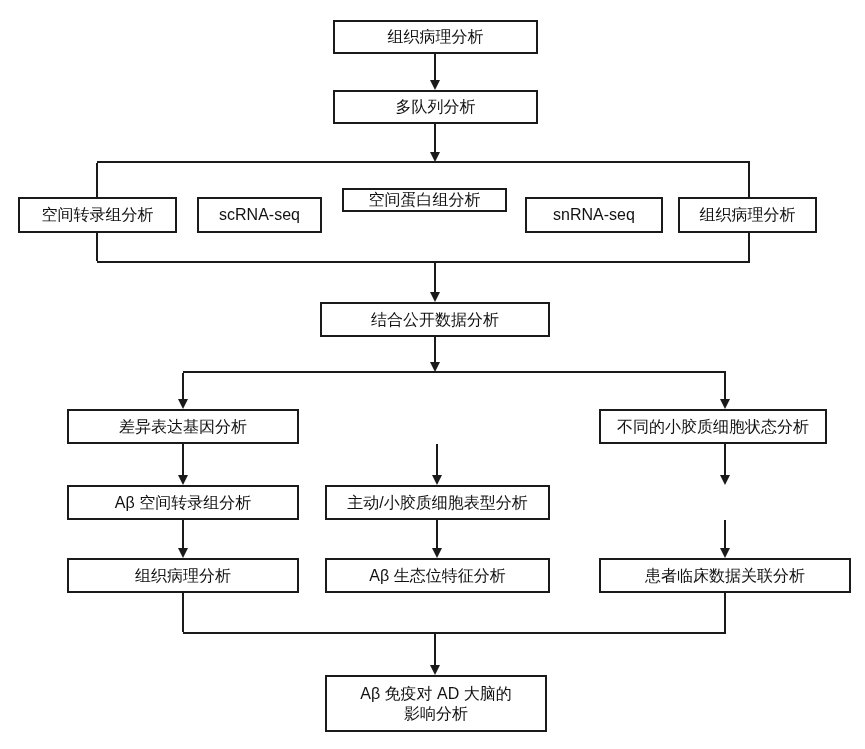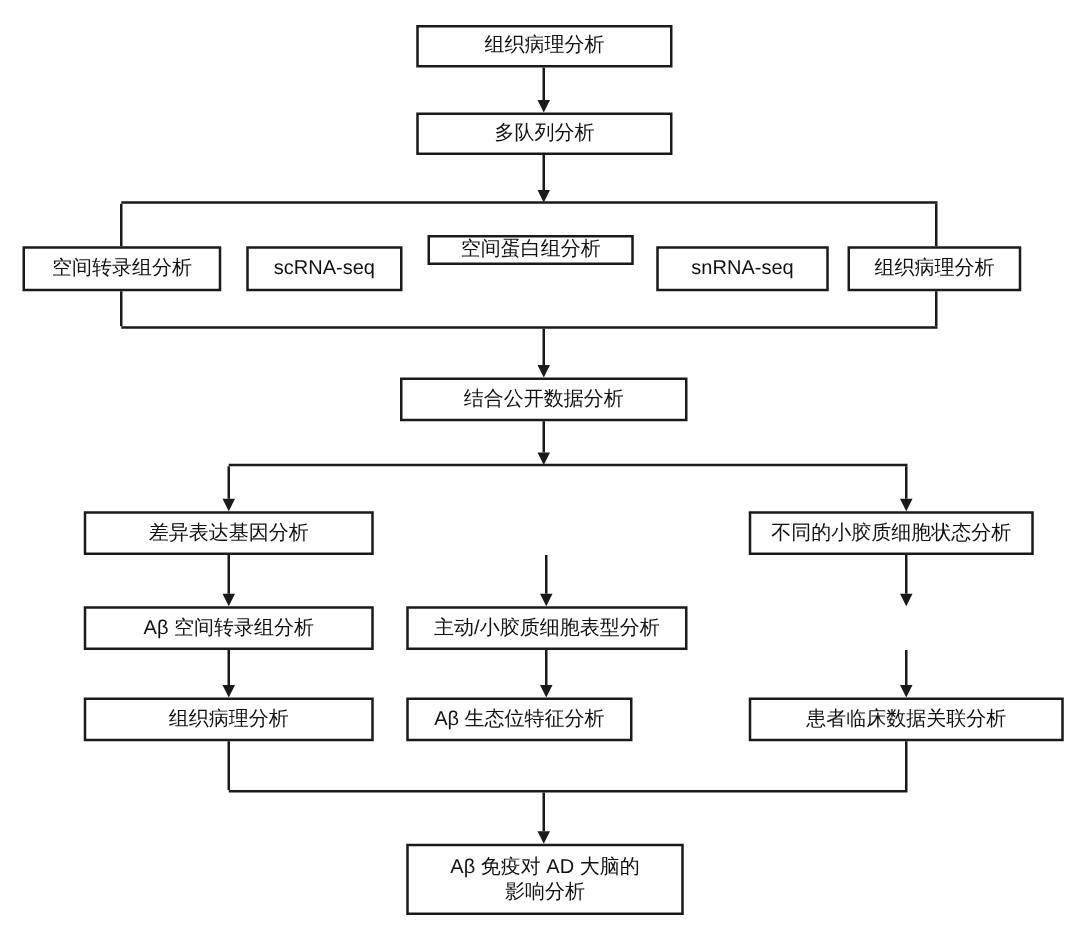--- a/index.html
+++ b/index.html
@@ -38,21 +38,21 @@
 
   <div class="node" style="left:320px;top:302px;width:230px;height:35px">结合公开数据分析</div>
 
   <div class="node" style="left:67px;top:409px;width:232px;height:35px">差异表达基因分析</div>
   <div class="node" style="left:599px;top:409px;width:228px;height:35px">不同的小胶质细胞状态分析</div>
 
   <div class="node" style="left:67px;top:485px;width:232px;height:35px">Aβ 空间转录组分析</div>
   <div class="node" style="left:325px;top:485px;width:225px;height:35px">主动/小胶质细胞表型分析</div>
 
   <div class="node" style="left:67px;top:558px;width:232px;height:35px">组织病理分析</div>
-  <div class="node" style="left:325px;top:558px;width:181px;height:35px">Aβ 生态位特征分析</div>
+  <div class="node" style="left:325px;top:558px;width:225px;height:35px">Aβ 生态位特征分析</div>
   <div class="node" style="left:599px;top:558px;width:252px;height:35px">患者临床数据关联分析</div>
 
   <div class="node two-line" style="left:325px;top:675px;width:222px;height:57px">
     <span>Aβ 免疫对 AD 大脑的</span>
     <span>影响分析</span>
   </div>
 
   <div class="vl" style="left:434px;top:54px;height:26px"></div>
   <div class="vl" style="left:434px;top:124px;height:28px"></div>
   <div class="vl" style="left:96px;top:163px;height:34px"></div>

